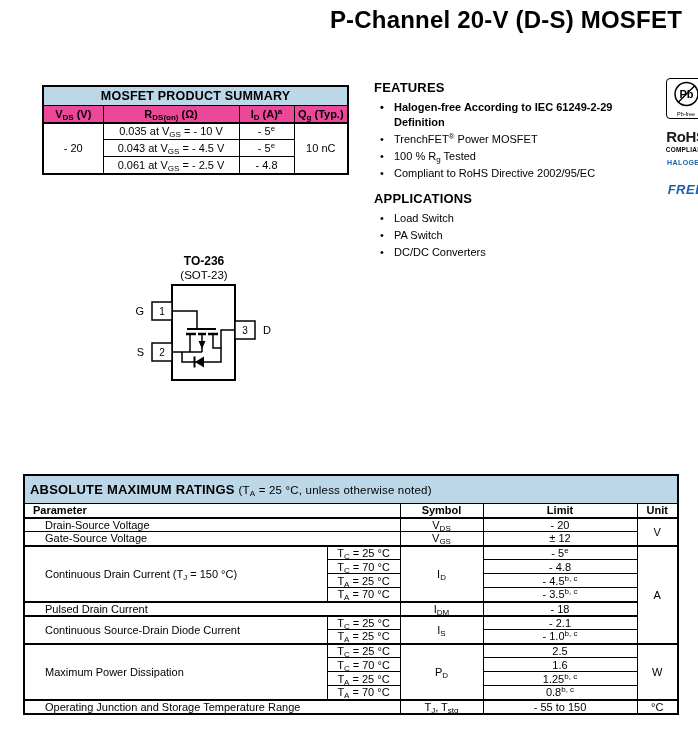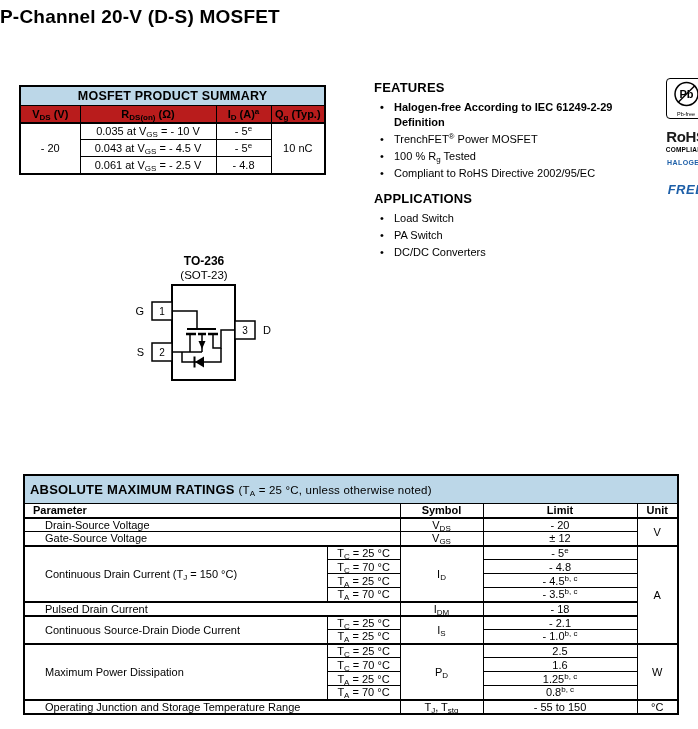--- a/index.html
+++ b/index.html
@@ -8,51 +8,51 @@
     position: relative;
     width: 698px;
     height: 729px;
     background: #ffffff;
     font-family: "Liberation Sans", sans-serif;
     color: #000;
     overflow: hidden;
   }
   .doc-title {
     position: absolute;
-    top: 6px; left: 0; right: 0;
-    text-align: left;
-    font-size: 19px;
+    top: 6px; left: 0; right: 16px;
+    text-align: right;
+    font-size: 24px;
     font-weight: bold;
     letter-spacing: 0.2px;
   }
   table { border-collapse: collapse; table-layout: fixed; }
   td, th { border: 1px solid #000; font-size: 11px; overflow: hidden; white-space: nowrap; }
   sub, sup { font-size: 8px; line-height: 0; position: relative; vertical-align: baseline; }
   sup { top: -4px; }
   sub { bottom: -2px; }
 
   
   .summary {
-    position: absolute; left: 19px; top: 85px;
+    position: absolute; left: 42px; top: 85px;
     width: 305px;
     border: 2px solid #000;
     padding-left: 45px;
   }
   .tbl-title-bar {
     background: #bcd7e8;
     font-weight: bold;
     font-size: 12.5px;
     text-align: left;
     padding: 2px 5px;
     height: 17px;
     letter-spacing: 0.2px;
   }
   .summary th {
     height: 17px; font-weight: bold; text-align: center;
-    border-bottom: 2px solid #000; background: #b91c1c;
+    border-bottom: 2px solid #000; background: #ec4899;
   }
   .summary td { height: 17px; text-align: center; }
 
   
   .right-col { position: absolute; left: 374px; top: 80px; width: 262px; }
   .sec-head { font-size: 13px; font-weight: bold; letter-spacing: 0.2px; margin-bottom: 5px; }
   .right-col ul { list-style: none; margin: 0 0 10px 0; padding: 0; width: 256px; }
   .right-col li {
     position: relative; padding-left: 20px;
     font-size: 11px; line-height: 15px; margin-bottom: 2px;

